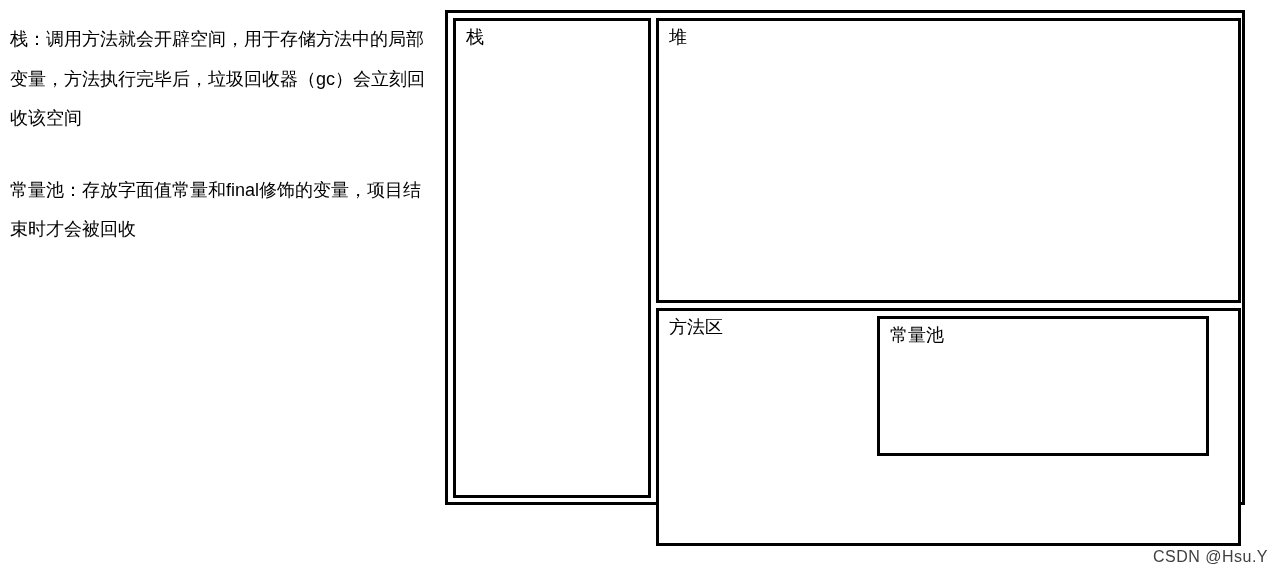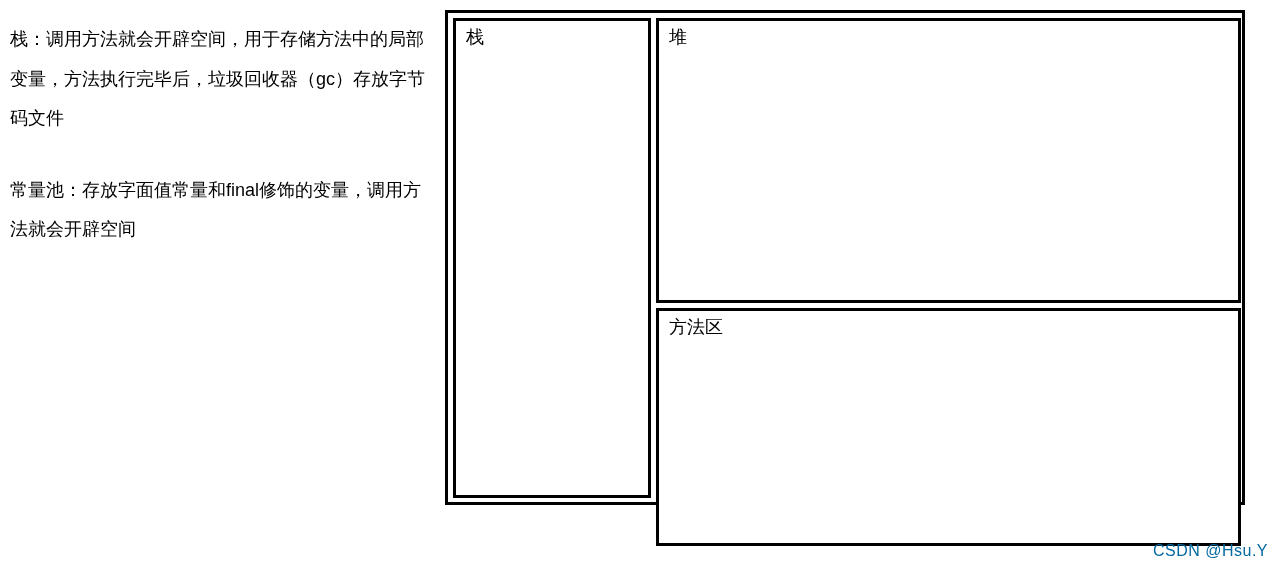--- a/index.html
+++ b/index.html
@@ -66,42 +66,45 @@
     }
     .constpool-box {
       top: 5px;
       left: 218px;
       width: 332px;
       height: 140px;
     }
     .watermark {
       position: absolute;
       right: 18px;
-      bottom: 8px;
-      color: #0369a1;
+      bottom: 2px;
+      color: #404040;
       font-size: 16px;
       font-family: sans-serif;
       letter-spacing: 0.5px;
     }
   </style>
 </head>
 <body>
 
 <div class="container">
   <div class="left-text">
-    <p>栈：调用方法就会开辟空间，用于存储方法中的局部变量，方法执行完毕后，垃圾回收器（gc）存放字节码文件</p>
-    <p>常量池：存放字面值常量和final修饰的变量，调用方法就会开辟空间</p>
+    <p>栈：调用方法就会开辟空间，用于存储方法中的局部变量，方法执行完毕后，垃圾回收器（gc）会立刻回收该空间</p>
+    <p>常量池：存放字面值常量和final修饰的变量，项目结束时才会被回收</p>
   </div>
 
   <div class="diagram">
     <div class="box stack-box">
       <span class="box-label">栈</span>
     </div>
     <div class="box heap-box">
       <span class="box-label">堆</span>
     </div>
     <div class="box method-box">
       <span class="box-label">方法区</span>
+      <div class="box constpool-box">
+        <span class="box-label">常量池</span>
+      </div>
     </div>
   </div>
 </div>
 
 <div class="watermark">CSDN @Hsu.Y</div>
 
 </body></html>

